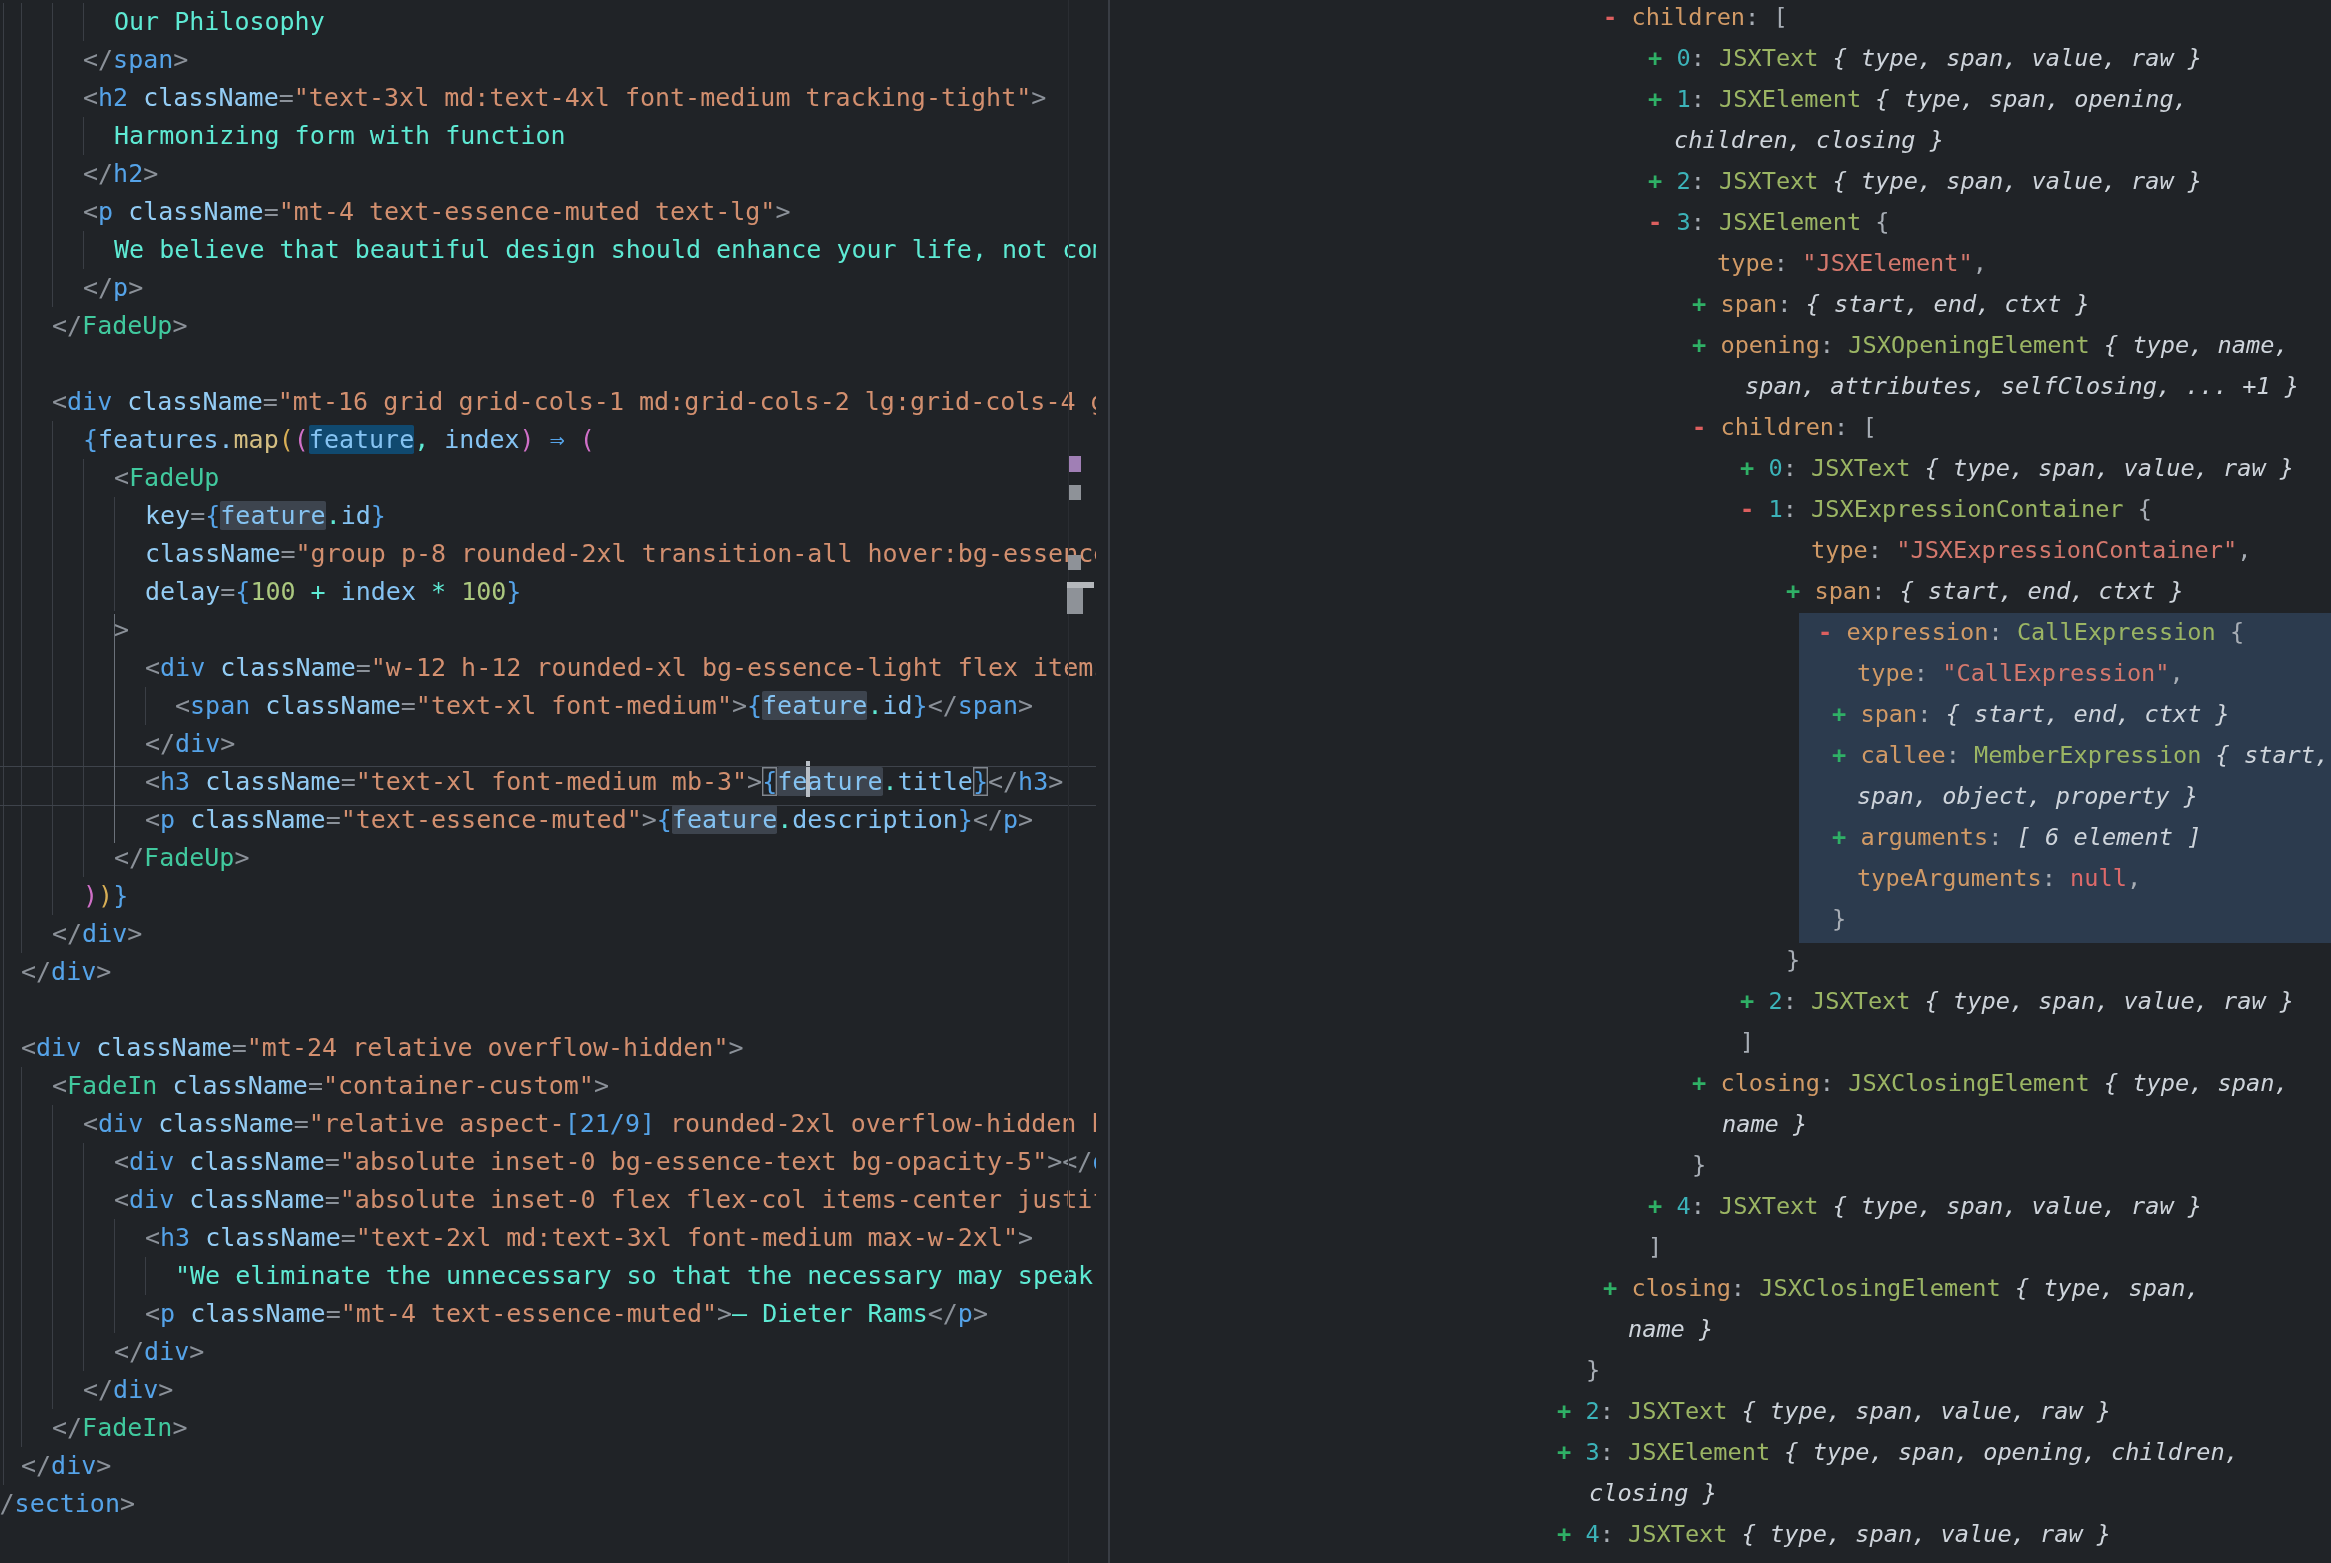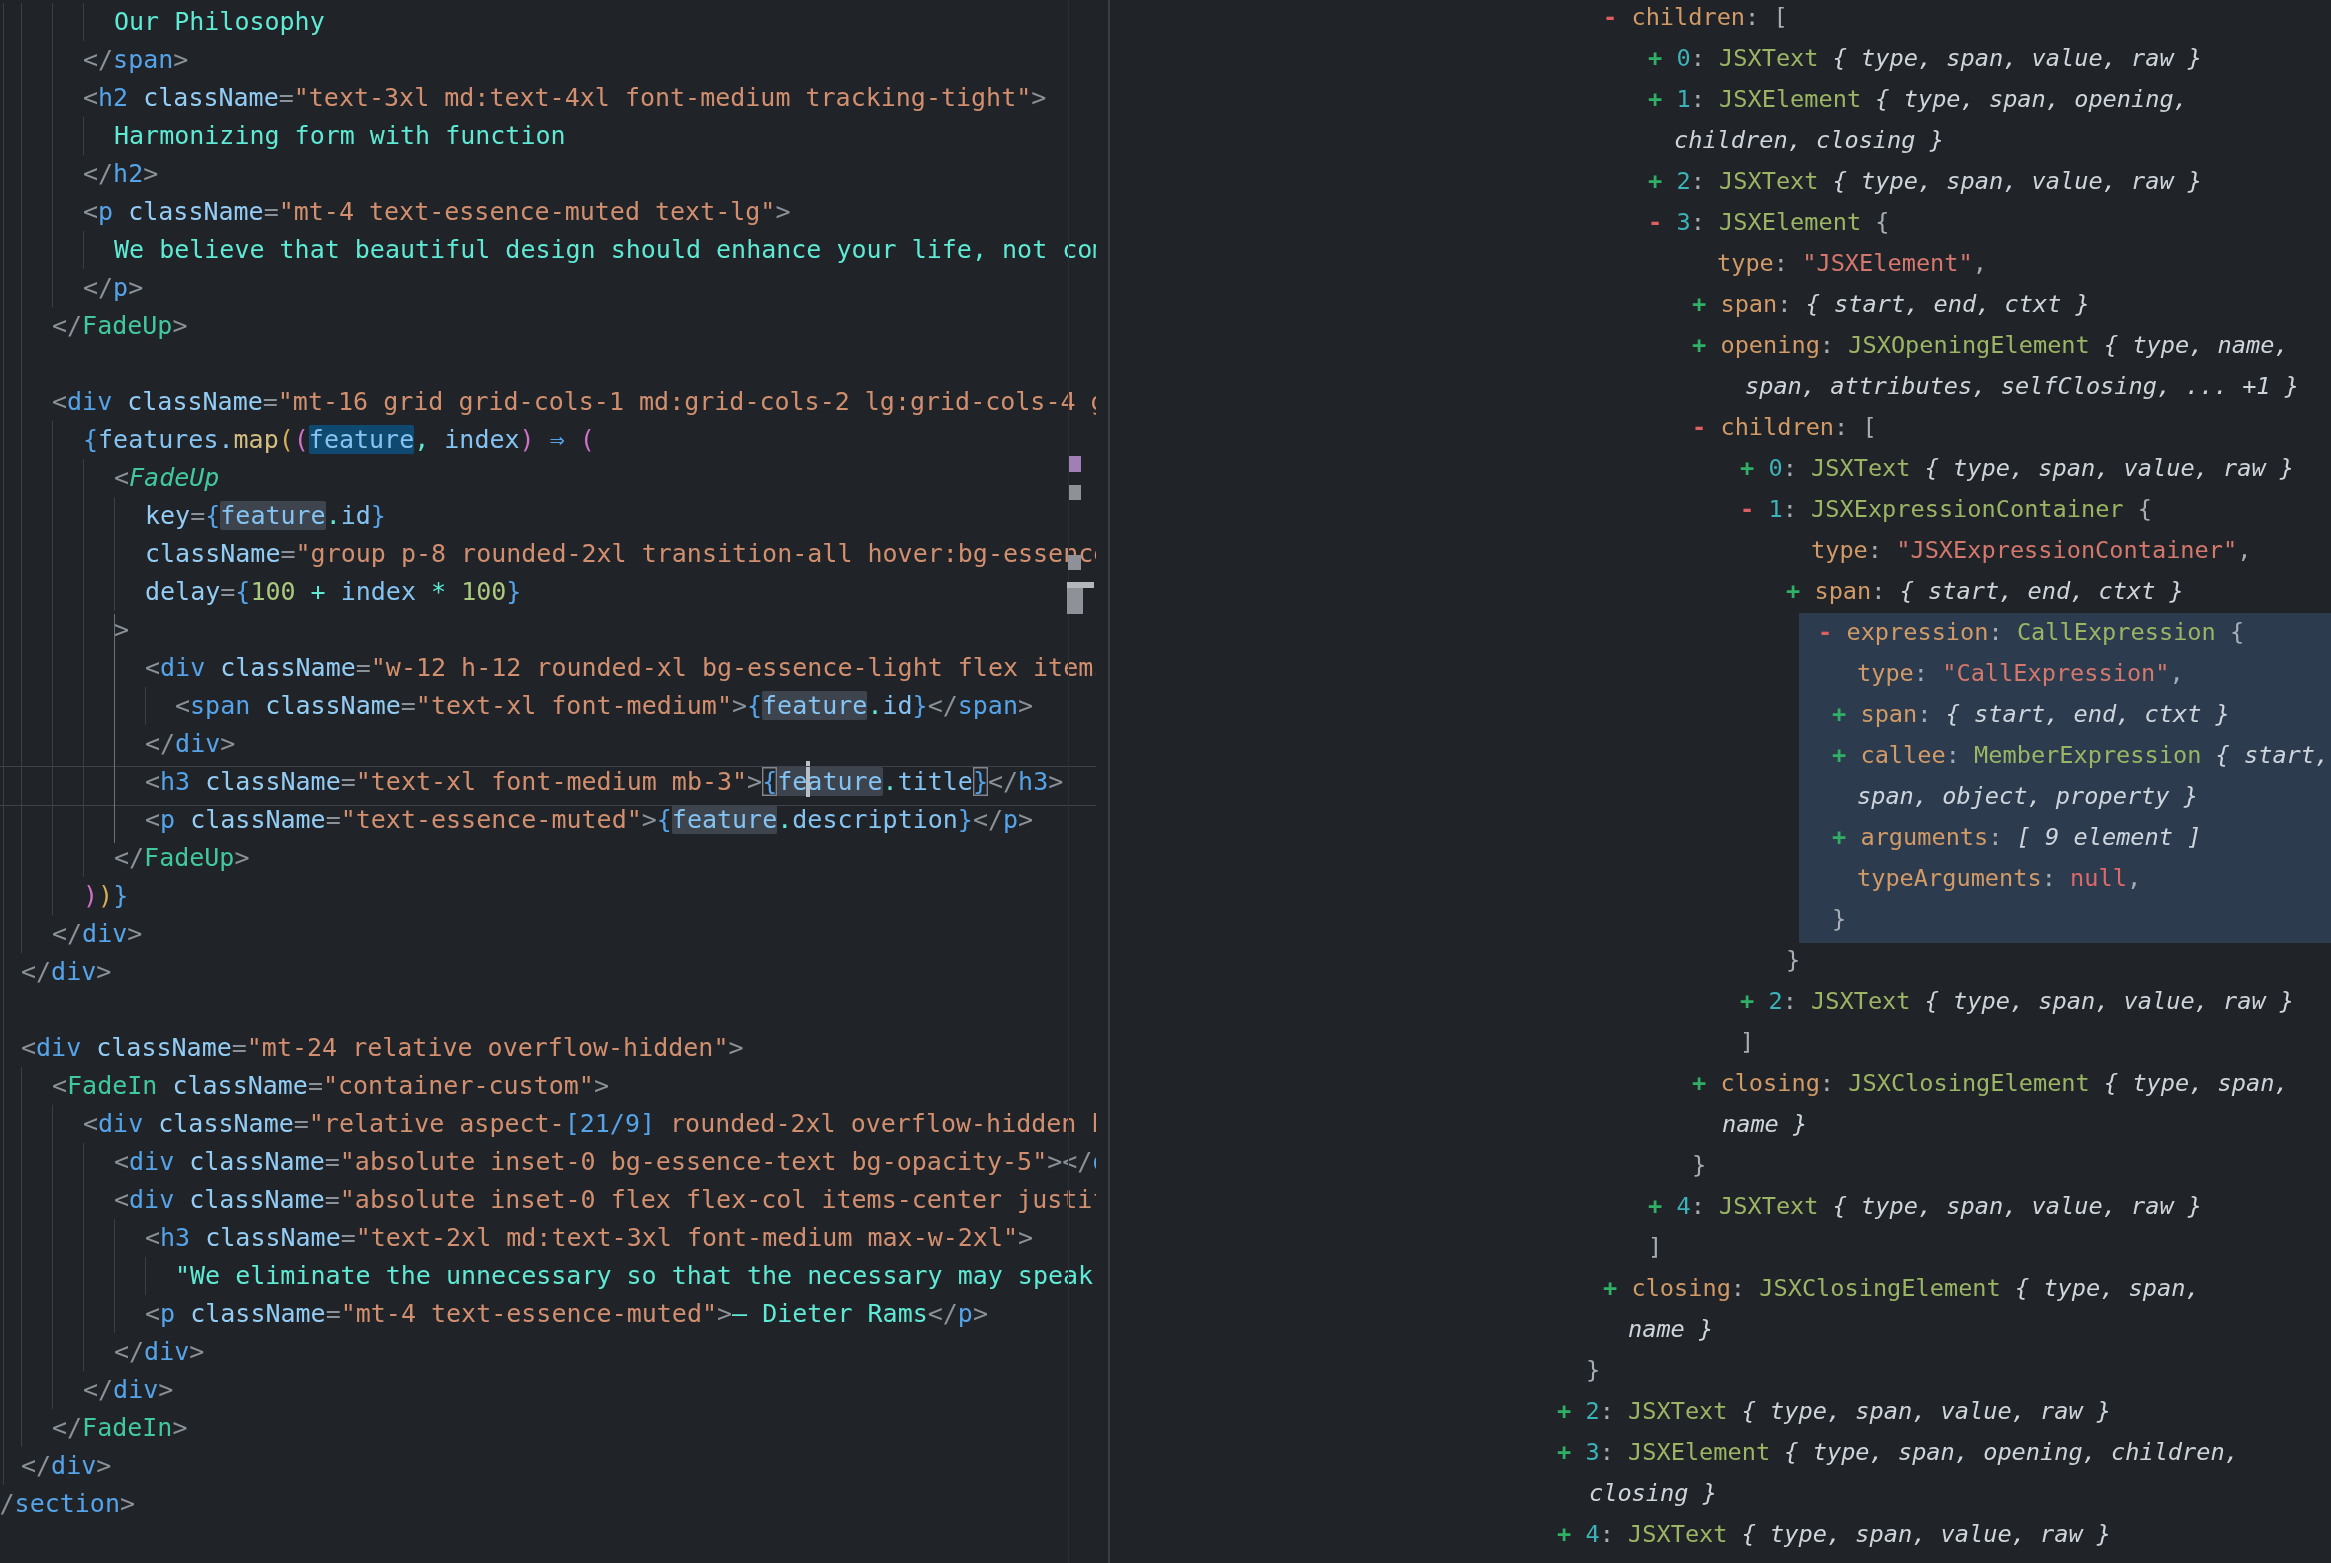--- a/index.html
+++ b/index.html
@@ -48,21 +48,21 @@
         <div class="cl"><span class="g" style="left: 2.7px;"></span><span class="g" style="left: 21px;"></span><span class="g" style="left: 52px;"></span><span class="tx" style="left: 83px;"><span class="pun">&lt;</span><span class="tag">h2</span><span class="attr"> className</span><span class="pun">=</span><span class="str">"text-3xl md:text-4xl font-medium tracking-tight"</span><span class="pun">&gt;</span></span></div>
         <div class="cl"><span class="g" style="left: 2.7px;"></span><span class="g" style="left: 21px;"></span><span class="g" style="left: 52px;"></span><span class="g" style="left: 83px;"></span><span class="tx" style="left: 114px;"><span class="txt">Harmonizing form with function</span></span></div>
         <div class="cl"><span class="g" style="left: 2.7px;"></span><span class="g" style="left: 21px;"></span><span class="g" style="left: 52px;"></span><span class="tx" style="left: 83px;"><span class="pun">&lt;/</span><span class="tag">h2</span><span class="pun">&gt;</span></span></div>
         <div class="cl"><span class="g" style="left: 2.7px;"></span><span class="g" style="left: 21px;"></span><span class="g" style="left: 52px;"></span><span class="tx" style="left: 83px;"><span class="pun">&lt;</span><span class="tag">p</span><span class="attr"> className</span><span class="pun">=</span><span class="str">"mt-4 text-essence-muted text-lg"</span><span class="pun">&gt;</span></span></div>
         <div class="cl"><span class="g" style="left: 2.7px;"></span><span class="g" style="left: 21px;"></span><span class="g" style="left: 52px;"></span><span class="g" style="left: 83px;"></span><span class="tx" style="left: 114px;"><span class="txt">We believe that beautiful design should enhance your life, not compl</span></span></div>
         <div class="cl"><span class="g" style="left: 2.7px;"></span><span class="g" style="left: 21px;"></span><span class="g" style="left: 52px;"></span><span class="tx" style="left: 83px;"><span class="pun">&lt;/</span><span class="tag">p</span><span class="pun">&gt;</span></span></div>
         <div class="cl"><span class="g" style="left: 2.7px;"></span><span class="g" style="left: 21px;"></span><span class="tx" style="left: 52px;"><span class="pun">&lt;/</span><span class="cmp">FadeUp</span><span class="pun">&gt;</span></span></div>
         <div class="cl"><span class="g" style="left: 2.7px;"></span><span class="g" style="left: 21px;"></span><span class="tx" style="left: 52px;"></span></div>
         <div class="cl"><span class="g" style="left: 2.7px;"></span><span class="g" style="left: 21px;"></span><span class="tx" style="left: 52px;"><span class="pun">&lt;</span><span class="tag">div</span><span class="attr"> className</span><span class="pun">=</span><span class="str">"mt-16 grid grid-cols-1 md:grid-cols-2 lg:grid-cols-4 gap-8</span></span></div>
         <div class="cl"><span class="g" style="left: 2.7px;"></span><span class="g" style="left: 21px;"></span><span class="g" style="left: 52px;"></span><span class="tx" style="left: 83px;"><span class="brc">{</span><span class="var">features</span><span class="var">.</span><span class="yel">map</span><span class="gld">(</span><span class="mag">(</span><span class="var sel">feature</span><span class="txt">,</span><span class="var"> index</span><span class="mag">)</span><span class="txt"> </span><span class="arr">⇒</span><span class="mag"> (</span></span></div>
-        <div class="cl"><span class="g" style="left: 2.7px;"></span><span class="g" style="left: 21px;"></span><span class="g" style="left: 52px;"></span><span class="g" style="left: 83px;"></span><span class="tx" style="left: 114px; font-style: italic;"><span class="pun">&lt;</span><span class="cmp">FadeUp</span></span></div>
+        <div class="cl"><span class="g" style="left: 2.7px;"></span><span class="g" style="left: 21px;"></span><span class="g" style="left: 52px;"></span><span class="g" style="left: 83px;"></span><span class="tx" style="left: 114px;"><span class="pun">&lt;</span><span class="cmp">FadeUp</span></span></div>
         <div class="cl"><span class="g" style="left: 2.7px;"></span><span class="g" style="left: 21px;"></span><span class="g" style="left: 52px;"></span><span class="g" style="left: 83px;"></span><span class="g" style="left: 114px;"></span><span class="tx" style="left: 145px;"><span class="attr">key</span><span class="pun">=</span><span class="brc">{</span><span class="var occ">feature</span><span class="txt">.</span><span class="var">id</span><span class="brc">}</span></span></div>
         <div class="cl"><span class="g" style="left: 2.7px;"></span><span class="g" style="left: 21px;"></span><span class="g" style="left: 52px;"></span><span class="g" style="left: 83px;"></span><span class="g" style="left: 114px;"></span><span class="tx" style="left: 145px;"><span class="attr">className</span><span class="pun">=</span><span class="str">"group p-8 rounded-2xl transition-all hover:bg-essence-lig</span></span></div>
         <div class="cl"><span class="g" style="left: 2.7px;"></span><span class="g" style="left: 21px;"></span><span class="g" style="left: 52px;"></span><span class="g" style="left: 83px;"></span><span class="g" style="left: 114px;"></span><span class="tx" style="left: 145px;"><span class="attr">delay</span><span class="pun">=</span><span class="brc">{</span><span class="num">100</span><span class="txt"> + </span><span class="var">index</span><span class="txt"> * </span><span class="num">100</span><span class="brc">}</span></span></div>
         <div class="cl"><span class="g" style="left: 2.7px;"></span><span class="g" style="left: 21px;"></span><span class="g" style="left: 52px;"></span><span class="g" style="left: 83px;"></span><span class="tx" style="left: 114px;"><span class="pun">&gt;</span></span></div>
         <div class="cl"><span class="g" style="left: 2.7px;"></span><span class="g" style="left: 21px;"></span><span class="g" style="left: 52px;"></span><span class="g" style="left: 83px;"></span><span class="g" style="left: 114px;"></span><span class="tx" style="left: 145px;"><span class="pun">&lt;</span><span class="tag">div</span><span class="attr"> className</span><span class="pun">=</span><span class="str">"w-12 h-12 rounded-xl bg-essence-light flex items-ce</span></span></div>
         <div class="cl"><span class="g" style="left: 2.7px;"></span><span class="g" style="left: 21px;"></span><span class="g" style="left: 52px;"></span><span class="g" style="left: 83px;"></span><span class="g" style="left: 114px;"></span><span class="g" style="left: 145px;"></span><span class="tx" style="left: 175px;"><span class="pun">&lt;</span><span class="tag">span</span><span class="attr"> className</span><span class="pun">=</span><span class="str">"text-xl font-medium"</span><span class="pun">&gt;</span><span class="brc">{</span><span class="var occ">feature</span><span class="txt">.</span><span class="var">id</span><span class="brc">}</span><span class="pun">&lt;/</span><span class="tag">span</span><span class="pun">&gt;</span></span></div>
         <div class="cl"><span class="g" style="left: 2.7px;"></span><span class="g" style="left: 21px;"></span><span class="g" style="left: 52px;"></span><span class="g" style="left: 83px;"></span><span class="g" style="left: 114px;"></span><span class="tx" style="left: 145px;"><span class="pun">&lt;/</span><span class="tag">div</span><span class="pun">&gt;</span></span></div>
         <div class="cl"><span class="g" style="left: 2.7px;"></span><span class="g" style="left: 21px;"></span><span class="g" style="left: 52px;"></span><span class="g" style="left: 83px;"></span><span class="g" style="left: 114px;"></span><span class="tx" style="left: 145px;"><span class="pun">&lt;</span><span class="tag">h3</span><span class="attr"> className</span><span class="pun">=</span><span class="str">"text-xl font-medium mb-3"</span><span class="pun">&gt;</span><span class="brc bm">{</span><span class="var occ">fe</span><span class="cur"></span><span class="var occ">ature</span><span class="txt">.</span><span class="var">title</span><span class="brc bm">}</span><span class="pun">&lt;/</span><span class="tag">h3</span><span class="pun">&gt;</span></span></div>
         <div class="cl"><span class="g" style="left: 2.7px;"></span><span class="g" style="left: 21px;"></span><span class="g" style="left: 52px;"></span><span class="g" style="left: 83px;"></span><span class="g" style="left: 114px;"></span><span class="tx" style="left: 145px;"><span class="pun">&lt;</span><span class="tag">p</span><span class="attr"> className</span><span class="pun">=</span><span class="str">"text-essence-muted"</span><span class="pun">&gt;</span><span class="brc">{</span><span class="var occ">feature</span><span class="txt">.</span><span class="var">description</span><span class="brc">}</span><span class="pun">&lt;/</span><span class="tag">p</span><span class="pun">&gt;</span></span></div>
         <div class="cl"><span class="g" style="left: 2.7px;"></span><span class="g" style="left: 21px;"></span><span class="g" style="left: 52px;"></span><span class="g" style="left: 83px;"></span><span class="tx" style="left: 114px;"><span class="pun">&lt;/</span><span class="cmp">FadeUp</span><span class="pun">&gt;</span></span></div>
@@ -114,21 +114,21 @@
         <div class="ar"><span class="tx" style="left: 582px;"><span class="em">- </span><span class="key">children</span><span class="gry">: [</span></span></div>
         <div class="ar"><span class="tx" style="left: 630px;"><span class="ep">+ </span><span class="idx">0</span><span class="gry">: </span><span class="typ">JSXText</span><span class="prev"> { type, span, value, raw }</span></span></div>
         <div class="ar"><span class="tx" style="left: 630px;"><span class="em">- </span><span class="idx">1</span><span class="gry">: </span><span class="typ">JSXExpressionContainer</span><span class="gry"> {</span></span></div>
         <div class="ar"><span class="tx" style="left: 701px;"><span class="key">type</span><span class="gry">: </span><span class="strv">"JSXExpressionContainer"</span><span class="gry">,</span></span></div>
         <div class="ar"><span class="tx" style="left: 676px;"><span class="ep">+ </span><span class="key">span</span><span class="gry">: </span><span class="prev">{ start, end, ctxt }</span></span></div>
         <div class="ar"><span class="tx" style="left: 676px; margin-left: 32px;"><span class="em">- </span><span class="key">expression</span><span class="gry">: </span><span class="typ">CallExpression</span><span class="gry"> {</span></span></div>
         <div class="ar"><span class="tx" style="left: 747px;"><span class="key">type</span><span class="gry">: </span><span class="strv">"CallExpression"</span><span class="gry">,</span></span></div>
         <div class="ar"><span class="tx" style="left: 722px;"><span class="ep">+ </span><span class="key">span</span><span class="gry">: </span><span class="prev">{ start, end, ctxt }</span></span></div>
         <div class="ar"><span class="tx" style="left: 722px;"><span class="ep">+ </span><span class="key">callee</span><span class="gry">: </span><span class="typ">MemberExpression</span><span class="prev"> { start,</span></span></div>
         <div class="ar"><span class="tx" style="left: 747px;"><span class="prev">span, object, property }</span></span></div>
-        <div class="ar"><span class="tx" style="left: 722px;"><span class="ep">+ </span><span class="key">arguments</span><span class="gry">: </span><span class="prev">[ </span><span class="prev">9 element</span><span class="prev"> ]</span></span></div>
+        <div class="ar"><span class="tx" style="left: 722px;"><span class="ep">+ </span><span class="key">arguments</span><span class="gry">: </span><span class="prev">[ </span><span class="prev">6 element</span><span class="prev"> ]</span></span></div>
         <div class="ar"><span class="tx" style="left: 747px;"><span class="key">typeArguments</span><span class="gry">: </span><span class="nul">null</span><span class="gry">,</span></span></div>
         <div class="ar"><span class="tx" style="left: 722px;"><span class="gry">}</span></span></div>
         <div class="ar"><span class="tx" style="left: 676px;"><span class="gry">}</span></span></div>
         <div class="ar"><span class="tx" style="left: 630px;"><span class="ep">+ </span><span class="idx">2</span><span class="gry">: </span><span class="typ">JSXText</span><span class="prev"> { type, span, value, raw }</span></span></div>
         <div class="ar"><span class="tx" style="left: 630px;"><span class="gry">]</span></span></div>
         <div class="ar"><span class="tx" style="left: 582px;"><span class="ep">+ </span><span class="key">closing</span><span class="gry">: </span><span class="typ">JSXClosingElement</span><span class="prev"> { type, span,</span></span></div>
         <div class="ar"><span class="tx" style="left: 612px;"><span class="prev">name }</span></span></div>
         <div class="ar"><span class="tx" style="left: 582px;"><span class="gry">}</span></span></div>
         <div class="ar"><span class="tx" style="left: 538px;"><span class="ep">+ </span><span class="idx">4</span><span class="gry">: </span><span class="typ">JSXText</span><span class="prev"> { type, span, value, raw }</span></span></div>
         <div class="ar"><span class="tx" style="left: 538px;"><span class="gry">]</span></span></div>

